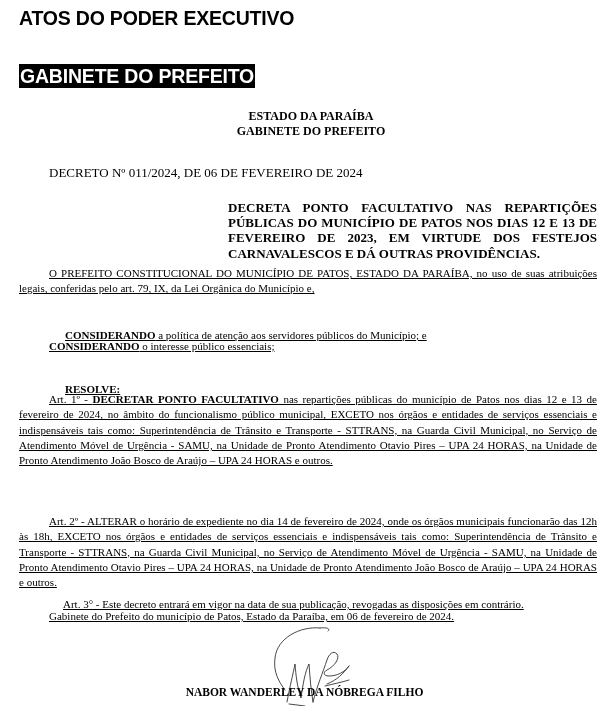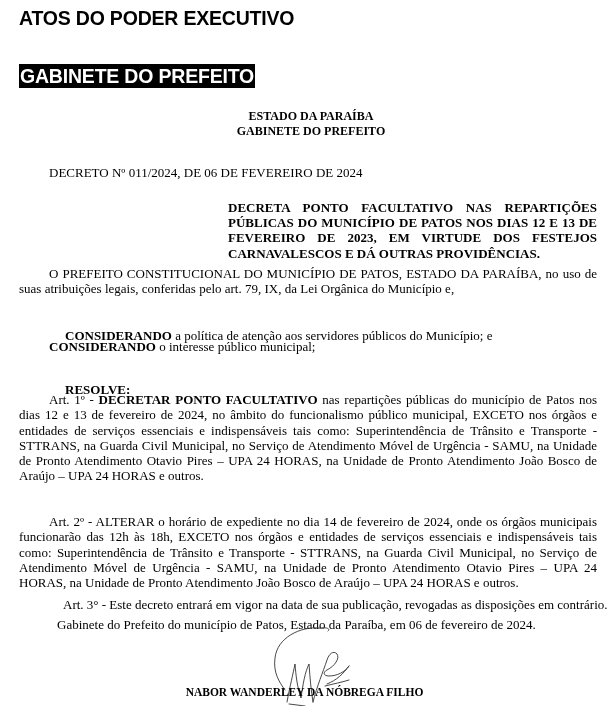--- a/index.html
+++ b/index.html
@@ -31,21 +31,21 @@
       position: absolute; left: 49px; top: 165px;
       font-weight: normal; font-size: 13px; line-height: 15px;
     }
     .ementa {
       position: absolute; left: 228px; top: 194px; width: 369px;
       font-weight: bold; font-size: 13px; line-height: 15.2px;
       text-align: justify; text-align-last: left; margin-top: 6px;
     }
     .body {
       position: absolute; left: 19px; width: 578px;
-      font-size: 13px; line-height: 15.3px; text-align: justify;
+      font-size: 11px; line-height: 15.3px; text-align: justify; text-decoration: underline;
     }
     .indent { text-indent: 30px; }
     .p-intro { top: 266px; }
     .p-cons1 { top: 312px; }
     .p-cons2 { top: 339px; }
     .p-resolve { top: 366px; font-weight: bold; }
     .p-art1 { top: 392px; }
     .p-art2 { top: 514px; }
     .p-art3 { top: 583px; }
     .p-closing { top: 609px; }
@@ -71,31 +71,31 @@
 </div>
 
 <div class="decree-number">DECRETO Nº 011/2024, DE 06 DE FEVEREIRO DE 2024</div>
 
 <div class="ementa">DECRETA PONTO FACULTATIVO NAS REPARTIÇÕES PÚBLICAS DO MUNICÍPIO DE PATOS NOS DIAS 12 E 13 DE FEVEREIRO DE 2023, EM VIRTUDE DOS FESTEJOS CARNAVALESCOS E DÁ OUTRAS PROVIDÊNCIAS.</div>
 
 <p class="body indent p-intro" style="margin:0">O PREFEITO CONSTITUCIONAL DO MUNICÍPIO DE PATOS, ESTADO DA PARAÍBA, no uso de suas atribuições legais, conferidas pelo art. 79, IX, da Lei Orgânica do Município e,</p>
 
 <p class="body indent p-cons1" style="margin:16px"><span class="b">CONSIDERANDO</span><span> a política de atenção aos servidores públicos do Município; e</span></p>
 
-<p class="body indent p-cons2" style="margin:0"><span class="b">CONSIDERANDO</span><span> o interesse público municipal;</span></p>
+<p class="body indent p-cons2" style="margin:0"><span class="b">CONSIDERANDO</span><span> o interesse público essenciais;</span></p>
 
 <p class="body indent p-resolve" style="margin:16px">RESOLVE:</p>
 
 <p class="body indent p-art1" style="margin:0"><span>Art. 1º - </span><span class="b">DECRETAR PONTO FACULTATIVO</span><span> nas repartições públicas do município de Patos nos dias 12 e 13 de fevereiro de 2024, no âmbito do funcionalismo público municipal, EXCETO nos órgãos e entidades de serviços essenciais e indispensáveis tais como: Superintendência de Trânsito e Transporte - STTRANS, na Guarda Civil Municipal, no Serviço de Atendimento Móvel de Urgência - SAMU, na Unidade de Pronto Atendimento Otavio Pires – UPA 24 HORAS, na Unidade de Pronto Atendimento João Bosco de Araújo – UPA 24 HORAS e outros.</span></p>
 
 <p class="body indent p-art2" style="margin:0">Art. 2º - ALTERAR o horário de expediente no dia 14 de fevereiro de 2024, onde os órgãos municipais funcionarão das 12h às 18h, EXCETO nos órgãos e entidades de serviços essenciais e indispensáveis tais como: Superintendência de Trânsito e Transporte - STTRANS, na Guarda Civil Municipal, no Serviço de Atendimento Móvel de Urgência - SAMU, na Unidade de Pronto Atendimento Otavio Pires – UPA 24 HORAS, na Unidade de Pronto Atendimento João Bosco de Araújo – UPA 24 HORAS e outros.</p>
 
 <p class="body indent p-art3" style="margin:14px">Art. 3° - Este decreto entrará em vigor na data de sua publicação, revogadas as disposições em contrário.</p>
 
-<p class="body indent p-closing" style="margin:8px">Gabinete do Prefeito do município de Patos, Estado da Paraíba, em 06 de fevereiro de 2024.</p>
+<p class="body indent p-closing" style="margin:0">Gabinete do Prefeito do município de Patos, Estado da Paraíba, em 06 de fevereiro de 2024.</p>
 
 <svg class="signature" viewBox="0 0 100 82" fill="none" stroke="#333" stroke-width="0.9" stroke-linecap="round">
   <path d="M55 4 C 35 2, 12 14, 10 34 C 8 48, 14 58, 20 66"></path>
   <path d="M55 4 C 62 3, 66 5, 63 7"></path>
   <path d="M22 78 C 25 62, 28 50, 30 40 C 31 52, 32 62, 36 74 C 38 60, 40 48, 44 40 C 45 54, 46 66, 48 78"></path>
   <path d="M48 78 C 52 62, 58 48, 62 36 C 64 30, 68 26, 72 30 C 75 34, 70 42, 62 46 C 58 48, 58 52, 64 52 C 72 52, 80 48, 84 42"></path>
   <path d="M84 42 C 78 50, 72 56, 62 60"></path>
   <path d="M60 62 C 68 60, 78 58, 84 56"></path>
   <path d="M24 80 L 40 82"></path>
 </svg>

